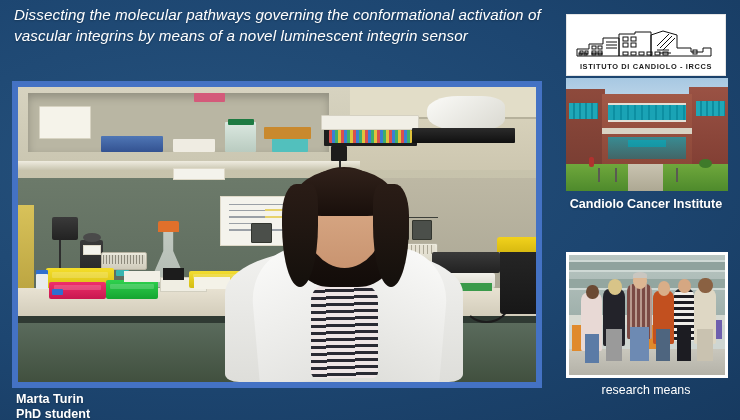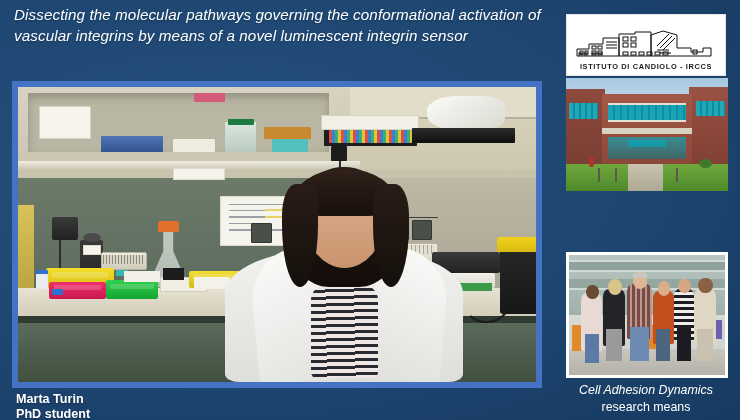--- a/index.html
+++ b/index.html
@@ -355,20 +355,21 @@
       <div class="b" style="left:0;top:76%;width:100%;height:24%;background:linear-gradient(180deg,#6fa83c,#4e8a2c);"></div>
       <div class="b" style="left:38%;top:76%;width:22%;height:24%;background:linear-gradient(180deg,#c9c3b0,#ada893);"></div>
       <div class="b" style="left:20%;top:80%;width:2px;height:12%;background:#5a5a52;"></div>
       <div class="b" style="left:30%;top:80%;width:2px;height:12%;background:#5a5a52;"></div>
       <div class="b" style="left:68%;top:80%;width:2px;height:12%;background:#5a5a52;"></div>
       <div class="b" style="left:14%;top:70%;width:3%;height:9%;background:#b0322f;border-radius:2px;"></div>
       <div class="b" style="left:82%;top:72%;width:8%;height:8%;background:#3f7a2a;border-radius:50%;"></div>
     </div>
 
     <div id="inst-caption">
+      <div>Candiolo Cancer Institute</div>
     </div>
 
     <div id="group-photo">
       <div class="gp" style="left:0;top:0;width:100%;height:52%;background:linear-gradient(180deg,#b9c6c2,#9fb0ab);"></div>
       <div class="gp" style="left:0;top:4%;width:100%;height:10%;background:#8fa29d;border-top:2px solid #cfd9d5;border-bottom:2px solid #cfd9d5;"></div>
       <div class="gp" style="left:0;top:20%;width:100%;height:9%;background:#93a6a0;border-bottom:2px solid #cfd9d5;"></div>
       <div class="gp" style="left:0;top:50%;width:100%;height:8%;background:#d7dad2;"></div>
       <div class="gp" style="left:0;top:78%;width:100%;height:22%;background:linear-gradient(180deg,#c9c7bd,#b4b2a8);"></div>
       <div class="gp" style="left:2%;top:58%;width:12%;height:22%;background:#e08a2c;"></div>
       <div class="gp" style="left:50%;top:58%;width:10%;height:20%;background:#e08a2c;"></div>
@@ -398,18 +399,17 @@
                   border-radius:26% 26% 8% 8%/14% 14% 4% 4%;"></div>
       <div class="gp" style="left:70%;top:20%;width:8%;height:12%;background:#d5a782;border-radius:50%;"></div>
       <div class="gp" style="left:69%;top:60%;width:9%;height:28%;background:#1c1c22;"></div>
 
       <div class="gp" style="left:80%;top:28%;width:14%;height:46%;background:#ded7c4;border-radius:26% 26% 8% 8%/14% 14% 4% 4%;"></div>
       <div class="gp" style="left:83%;top:19%;width:9%;height:13%;background:#8a6142;border-radius:50%;"></div>
       <div class="gp" style="left:82%;top:62%;width:10%;height:26%;background:#c9c2b0;"></div>
     </div>
 
     <div id="group-caption">
-      <div id="gc-1">Cell Adhesion Dynamics</div>
       <div id="gc-2">research means</div>
     </div>
 
   </div>
 </div>
 
 </body></html>

